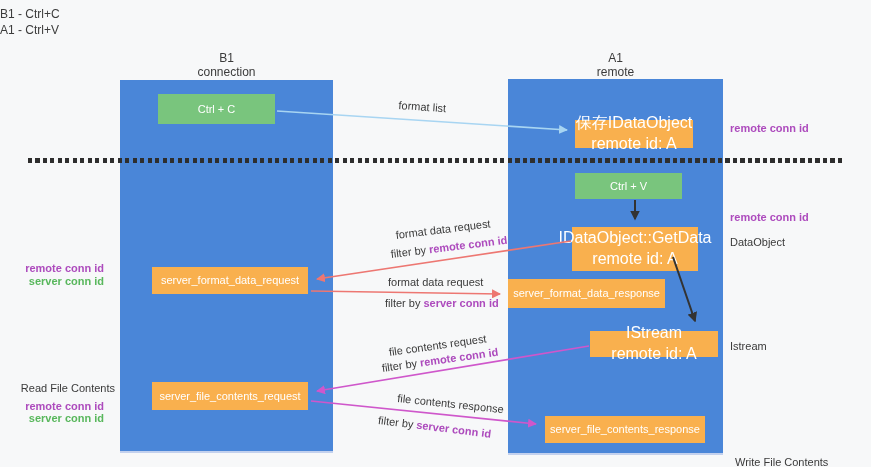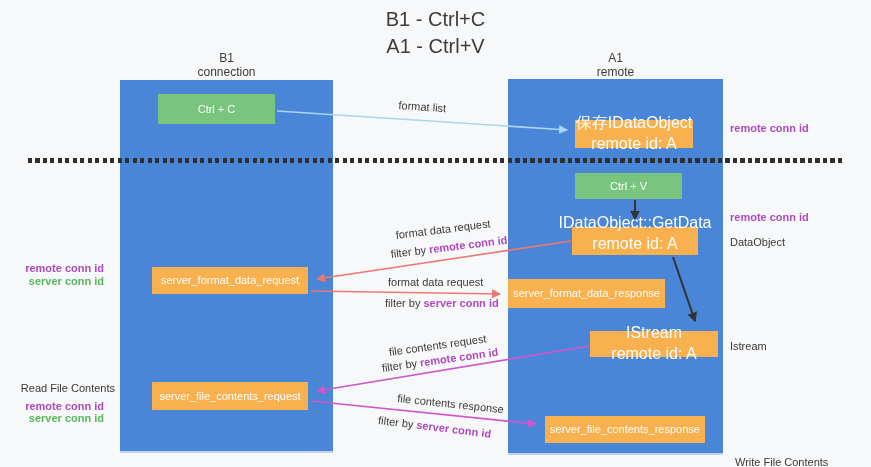--- a/index.html
+++ b/index.html
@@ -1,18 +1,18 @@
 <!DOCTYPE html>
 <html><head>
 <meta charset="utf-8">
 <style>
   html,body{margin:0;padding:0;}
   body{font-family:"Liberation Sans","DejaVu Sans",sans-serif;background:#f7f8f9;}
   .canvas{position:relative;width:871px;height:467px;background:#f7f8f9;overflow:hidden;}
-  .title{position:absolute;left:0;top:6px;width:871px;text-align:center;font-size:20px;color:#3c3c3c;line-height:1.35;}
+  .title{position:absolute;left:0;top:6px;width:871px;font-size:12px;color:#3c3c3c;line-height:1.35;}
   .lane{position:absolute;background:#4a86d8;border-bottom:2px solid #c3d1ee;}
   .lane-header{position:absolute;text-align:center;font-size:12px;color:#3b3b3b;line-height:1.2;}
   .node{position:absolute;display:flex;flex-direction:column;align-items:center;justify-content:center;
         color:#fff;font-size:11px;text-align:center;line-height:1.3;white-space:nowrap;}
   .orange{background:#f9b04e;}
   .green{background:#79c57d;}
   .node .sub{font-size:16px;}
   .lbl{position:absolute;font-size:11px;color:#3a3a3a;white-space:nowrap;}
   .purple{color:#ad4bbd;font-weight:bold;}
   .greenTxt{color:#58b75c;font-weight:bold;}
@@ -52,21 +52,21 @@
   </div>
   <div class="node green" style="left:575px;top:173px;width:107px;height:26px;">
     <div>Ctrl + V</div>
   </div>
 
   <div class="node orange" style="left:575px;top:120px;width:118px;height:28px;">
     <div class="sub">保存IDataObject</div>
     <div class="sub">remote id: A</div>
   </div>
 
-  <div class="node orange" style="left:572px;top:227px;width:126px;height:28px;justify-content:flex-end;">
+  <div class="node orange" style="left:572px;top:227px;width:126px;height:44px;">
     <div class="sub">IDataObject::GetData</div>
     <div class="sub">remote id: A</div>
   </div>
 
   <div class="node orange" style="left:590px;top:331px;width:128px;height:26px;">
     <div class="sub">IStream</div>
     <div class="sub">remote id: A</div>
   </div>
 
   <div class="node orange" style="left:152px;top:267px;width:156px;height:27px;">

